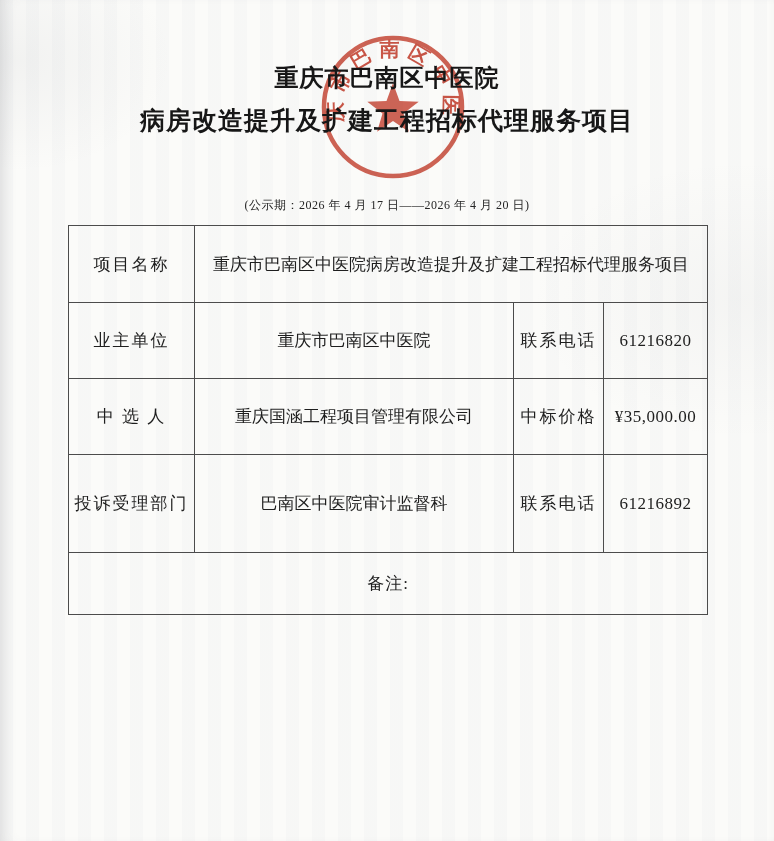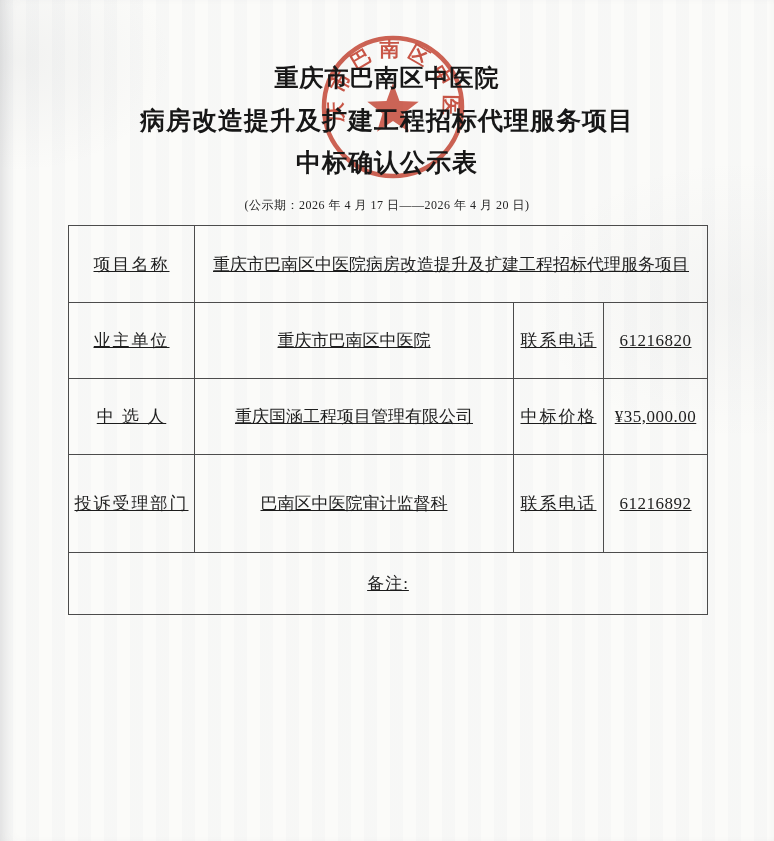--- a/index.html
+++ b/index.html
@@ -27,21 +27,20 @@
   .t-form{top:146px;font-size:25px;}
   .t-period{
     position:absolute;left:0;top:197px;width:100%;
     text-align:center;font-size:12px;font-weight:normal;
     letter-spacing:0.5px;color:#242424;
   }
   table.notice{
     position:absolute;left:68px;top:225px;
     width:639px;table-layout:fixed;
     border-collapse:collapse;
-    text-decoration:underline;
   }
   table.notice td{
     border:1px solid #4c4c4c;
     text-align:center;vertical-align:middle;
     font-size:17px;color:#1e1e1e;
     padding:0 4px;overflow:hidden;
   }
   tr.r1{height:77px;} tr.r2{height:77px;} tr.r3{height:76px;}
   tr.r4{height:76px;} tr.r5{height:98px;} tr.r6{height:62px;}
   td.lbl{font-size:16px;letter-spacing:2px;color:#222;}
@@ -65,21 +64,20 @@
       <path id="sealArc" d="M 53.8 121.6 A 51 51 0 1 1 146.2 121.6" fill="none"></path>
       <text font-size="20" fill="#c63f2e" font-weight="bold" font-family="&quot;Liberation Serif&quot;,&quot;DejaVu Serif&quot;,serif" letter-spacing="7">
         <textPath href="#sealArc" startOffset="50%" text-anchor="middle">重庆市巴南区中医院</textPath>
       </text>
       <polygon points="100,76 106.5,94.1 125.7,94.7 110.5,106.4 115.9,124.8 100,114 84.1,124.8 89.5,106.4 74.3,94.7 93.5,94.1" fill="#c63f2e" opacity="0.9"></polygon>
     </svg>
   </div>
 
   <div class="title-line t-org">重庆市巴南区中医院</div>
   <div class="title-line t-project">病房改造提升及扩建工程招标代理服务项目</div>
-  <div class="title-line t-form">中标确认公示表</div>
   <div class="t-period">(公示期：2026 年 4 月 17 日——2026 年 4 月 20 日)</div>
 
   <table class="notice">
     <colgroup>
       <col style="width:126px">
         <col style="width:319px">
         <col style="width:90px">
         <col style="width:104px">
     </colgroup>
     <tbody>

